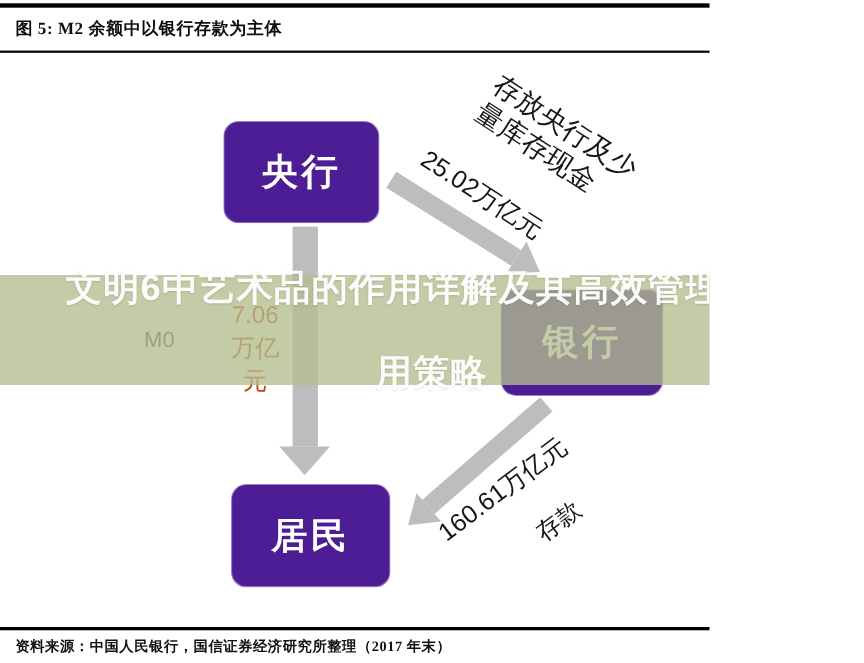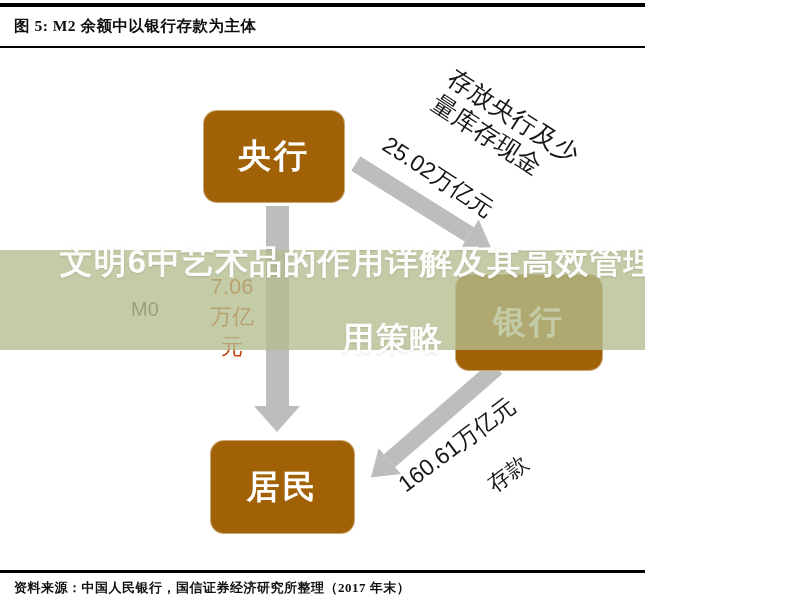--- a/index.html
+++ b/index.html
@@ -15,27 +15,27 @@
   .fig-title{
     position:absolute;left:14px;top:16px;font-family:"Liberation Serif",serif;
     font-weight:bold;font-size:15.5px;color:#0d0d0d;letter-spacing:.5px;white-space:nowrap;
   }
   .source-line{
     position:absolute;left:14px;top:579px;font-family:"Liberation Serif",serif;
     font-weight:bold;font-size:13px;color:#111;white-space:nowrap;letter-spacing:.5px;
   }
   
   .node{
-    position:absolute;background:#a16207;border:1px solid rgba(255,255,255,.45);
+    position:absolute;background:#4c1d95;border:1px solid rgba(255,255,255,.45);
     border-radius:14px;display:flex;align-items:center;justify-content:center;
     color:#fff;font-weight:bold;font-size:33px;letter-spacing:3px;z-index:10;
     box-sizing:border-box;
   }
   .node.central-bank{left:203px;top:110px;width:142px;height:93px;}
-  .node.bank{left:455px;top:274px;width:148px;height:97px;}
+  .node.bank{left:455px;top:263px;width:148px;height:97px;}
   .node.residents{left:210px;top:440px;width:145px;height:94px;}
   
   .arrow{position:absolute;display:flex;align-items:center;transform-origin:0 50%;z-index:5;}
   .arrow .shaft{height:17px;background:#bdbdbd;}
   .arrow .head{width:0;height:0;border-top:17px solid transparent;border-bottom:17px solid transparent;border-left:25px solid #bdbdbd;}
   .arrow.cb-to-bank{left:356px;top:146px;transform:rotate(32deg);}
   .arrow.cb-to-bank .shaft{width:134px;}
   .arrow.bank-to-res{left:497px;top:351px;transform:rotate(139deg);}
   .arrow.bank-to-res .shaft{width:142px;}
   .varrow{position:absolute;left:254px;top:206px;width:46px;z-index:5;}

